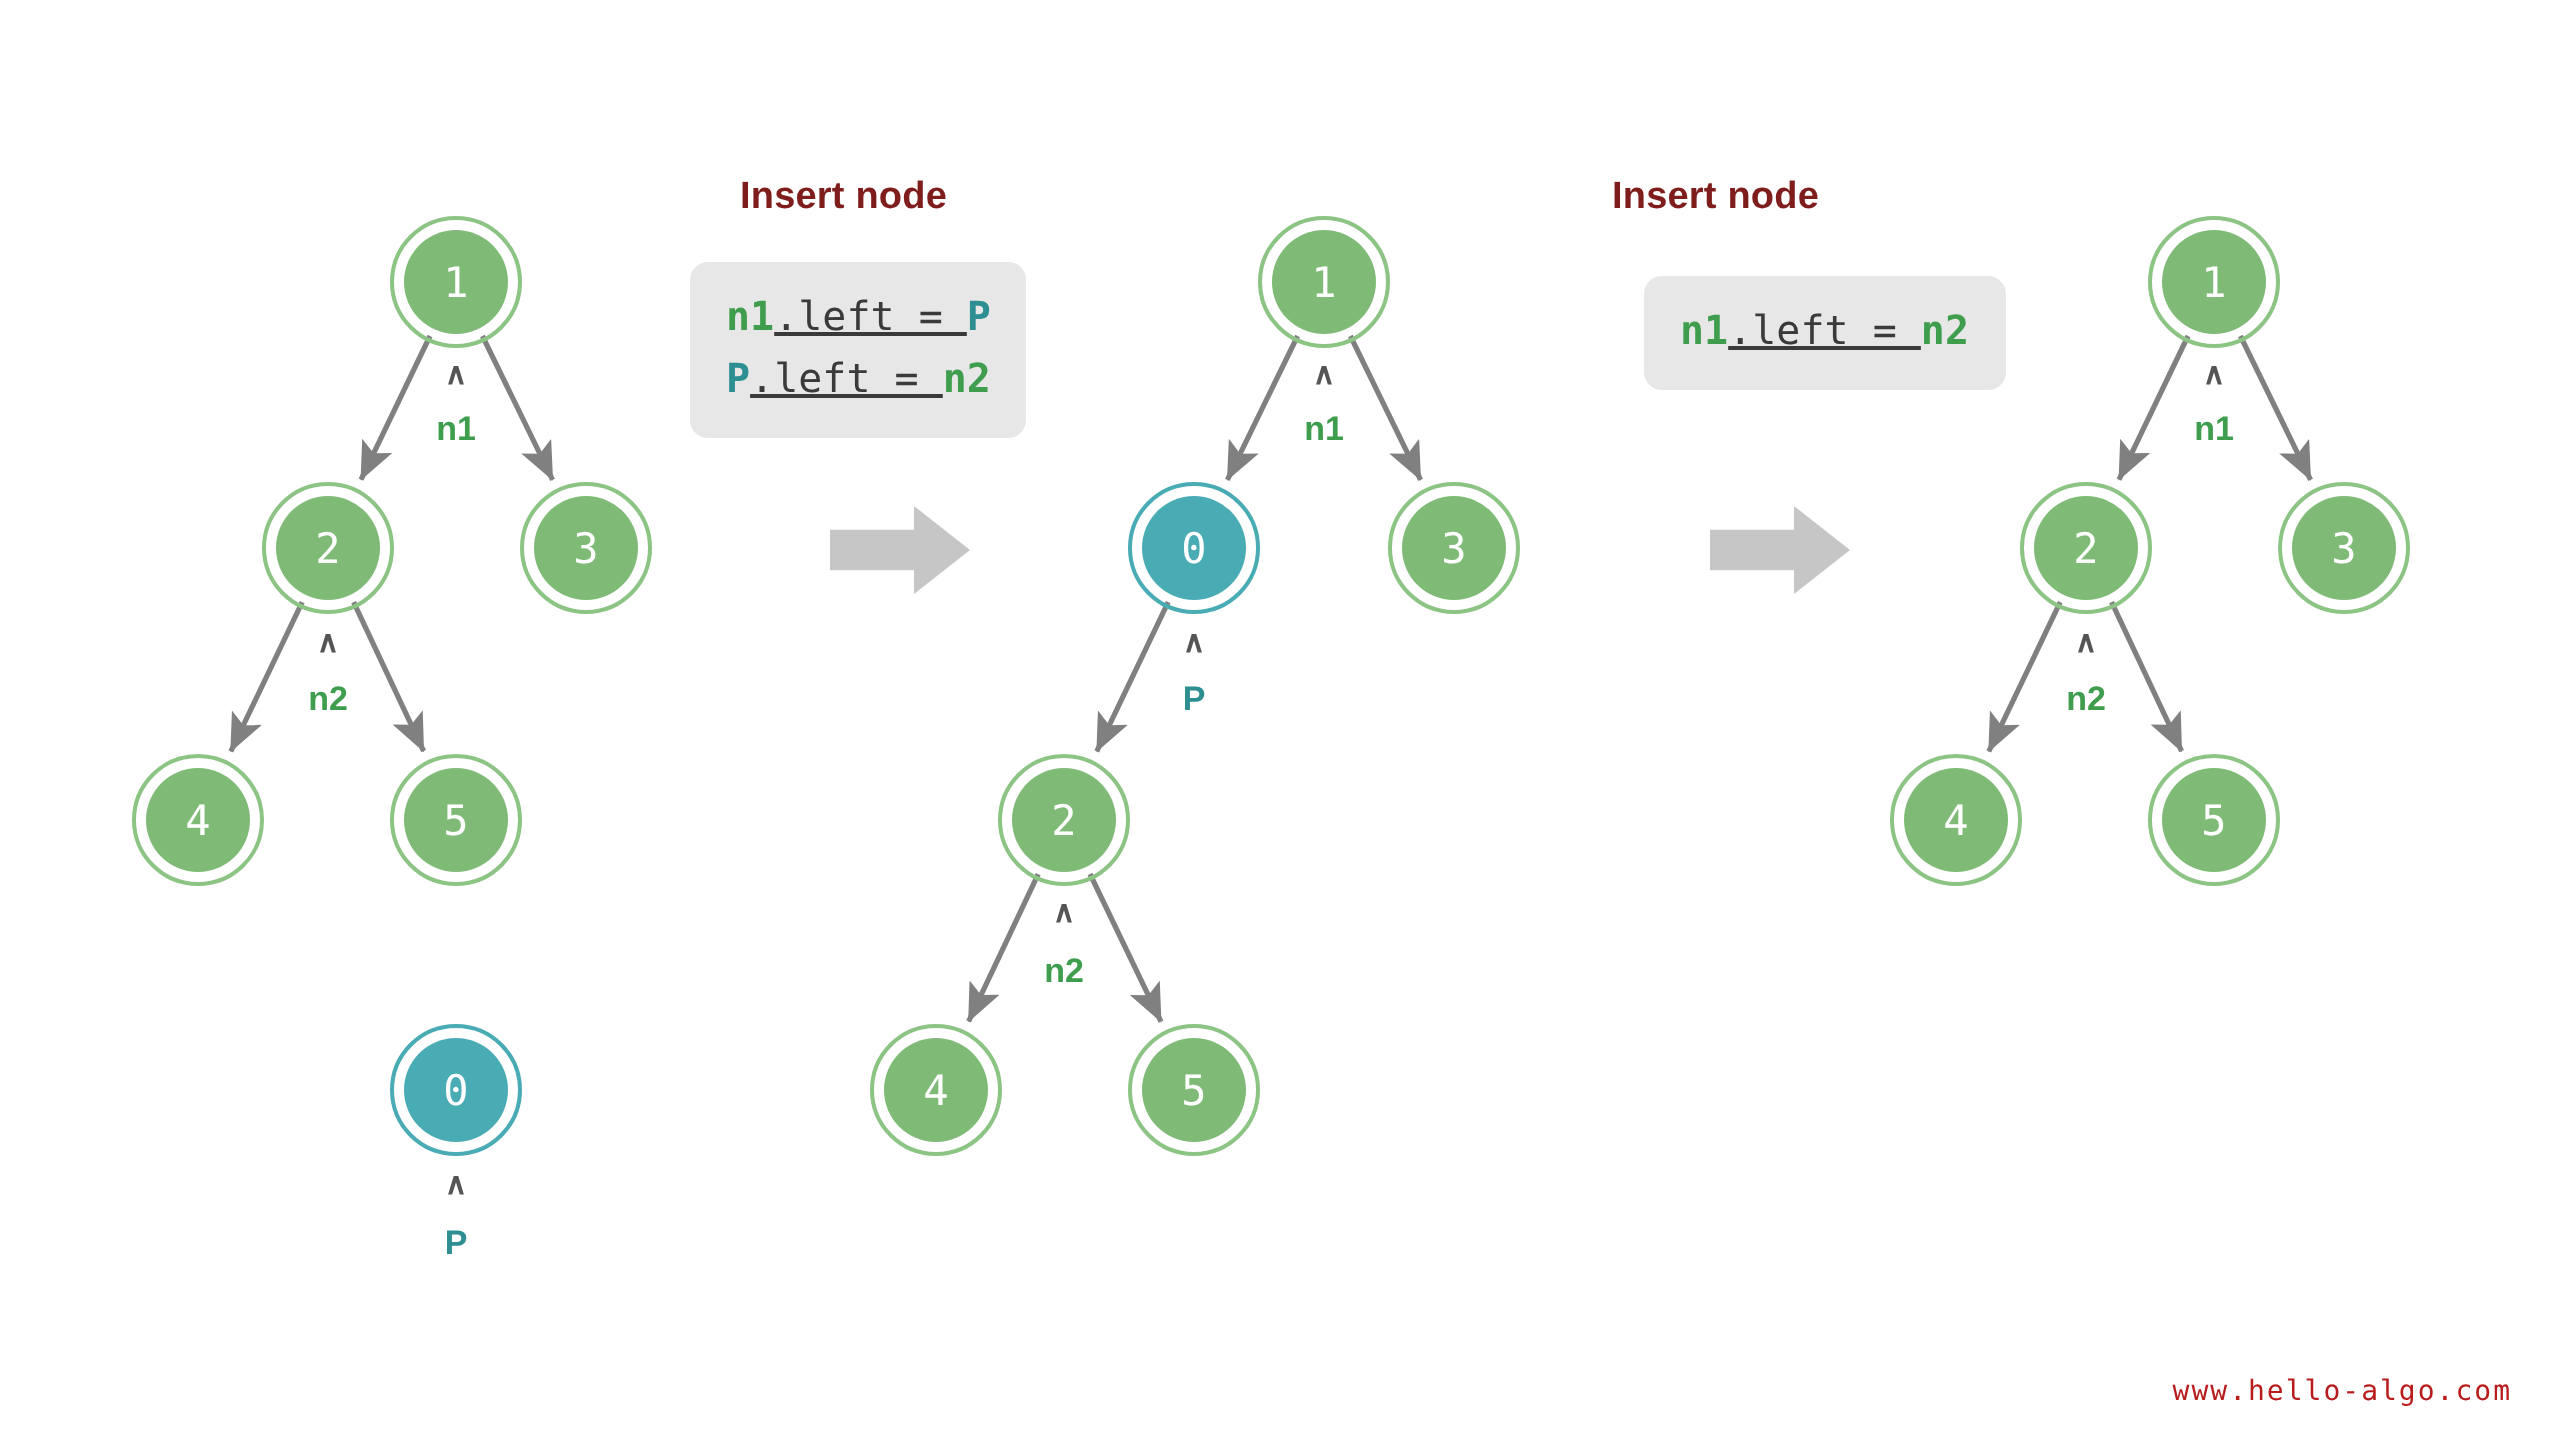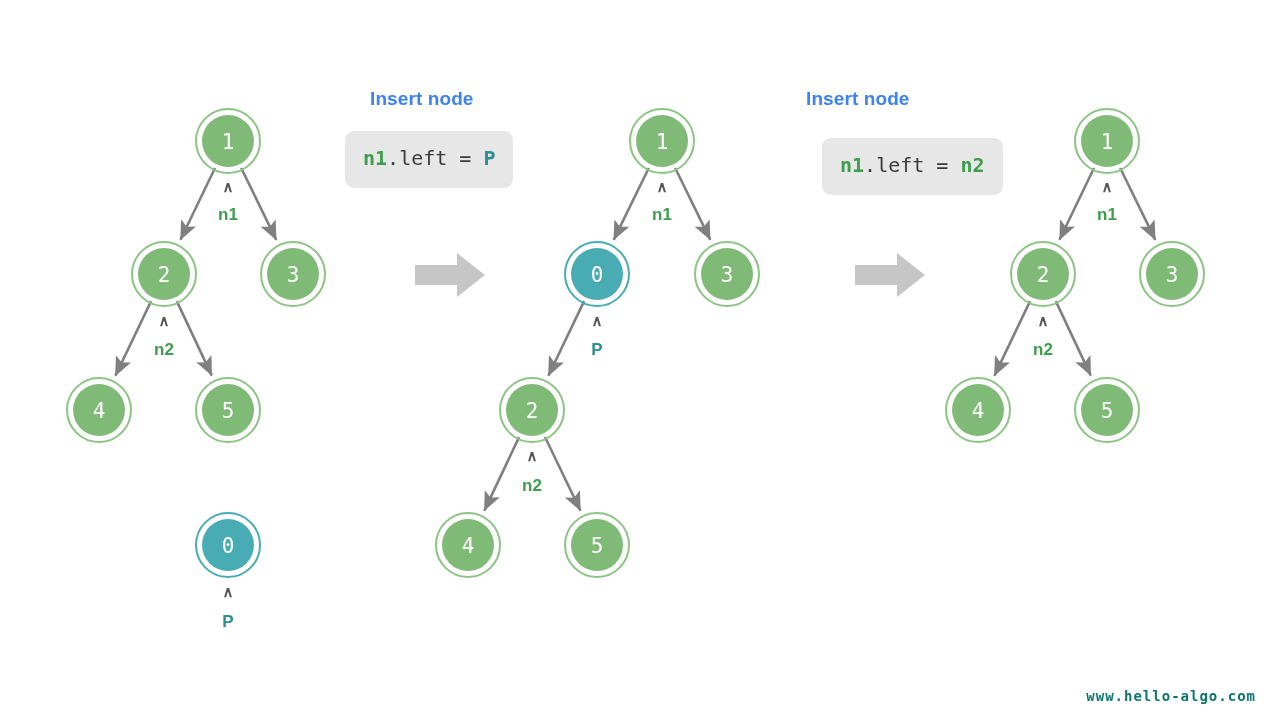--- a/index.html
+++ b/index.html
@@ -19,48 +19,47 @@
     left: 0;
     top: 0;
     width: 1280px;
     height: 720px;
   }
   .panel-title {
     position: absolute;
     font-family: "Liberation Sans", sans-serif;
     font-weight: bold;
     font-size: 19px;
-    color: #3b82f6;
+    color: #7f1d1d;
     letter-spacing: 0.1px;
     white-space: nowrap;
   }
   .code-box {
     position: absolute;
     background: #e7e7e7;
     border-radius: 9px;
     padding: 12px 18px 14px 18px;
     font-family: "DejaVu Sans Mono", monospace;
     font-size: 20px;
     line-height: 31px;
     white-space: nowrap;
     color: #2b2b2b;
   }
   .code-box .tok-n { color: #3f9e4d; font-weight: bold; }
   .code-box .tok-p { color: #2d8f92; font-weight: bold; }
-  .code-box .tok-plain { color: #3a3a3a; }
+  .code-box .tok-plain { color: #3a3a3a; text-decoration: underline; }
   .watermark {
     position: absolute;
     right: 24px;
     bottom: 16px;
     font-family: "DejaVu Sans Mono", monospace;
     font-size: 14px;
-    color: #0f766e;
+    color: #b91c1c;
     letter-spacing: 1px;
     white-space: nowrap;
-    font-weight: bold;
   }
   .node-label {
     font-family: "DejaVu Sans Mono", monospace;
     font-size: 21px;
     fill: #ffffff;
   }
   .ptr-caret {
     font-family: "Liberation Sans", sans-serif;
     font-size: 15px;
     font-weight: bold;
@@ -208,19 +207,20 @@
       <polygon points="855,264.88 897,264.88 897,253 925,275 897,297 897,285.12 855,285.12" fill="#c6c6c6"></polygon>
     </g>
 </svg>
 
 <div class="panel-title" style="left:370px; top:88px;">Insert node</div>
 
 <div class="panel-title" style="left:806px; top:88px;">Insert node</div>
 
 <div class="code-box" id="code-box-insert" style="left:345px; top:131px;">
     <div><span class="tok-n">n1</span><span class="tok-plain">.left = </span><span class="tok-p">P</span></div>
+    <div><span class="tok-p">P</span><span class="tok-plain">.left = </span><span class="tok-n">n2</span></div>
   </div>
 
 <div class="code-box" id="code-box-remove" style="left:822px; top:138px;">
     <div><span class="tok-n">n1</span><span class="tok-plain">.left = </span><span class="tok-n">n2</span></div>
   </div>
 
 <div class="watermark">www.hello-algo.com</div>
 
 </body></html>

